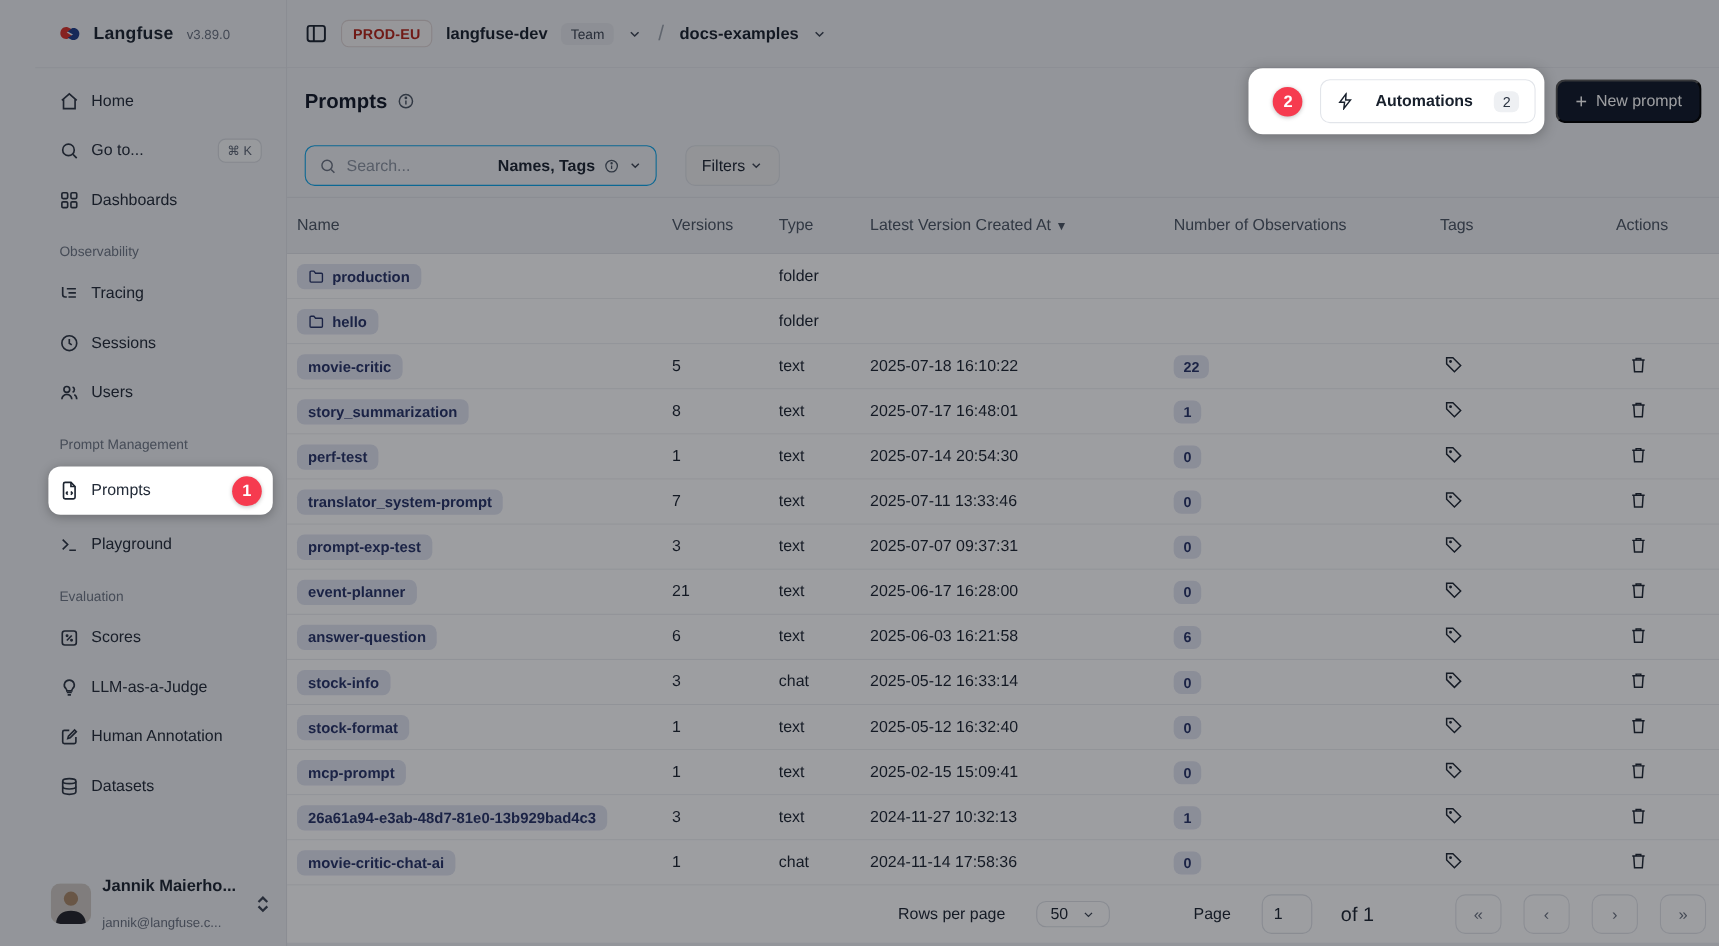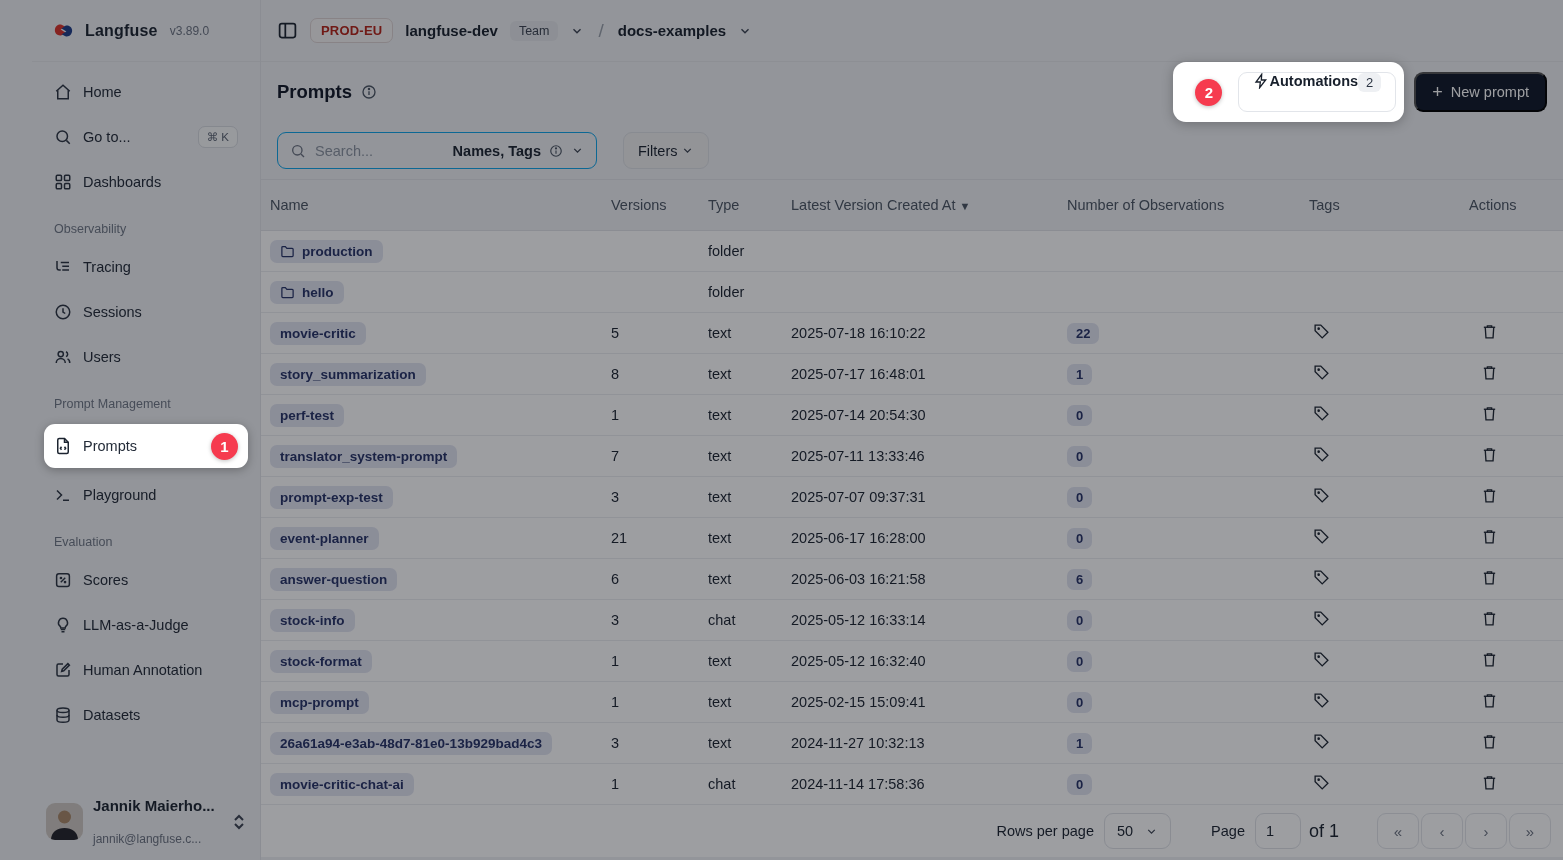--- a/index.html
+++ b/index.html
@@ -42,21 +42,21 @@
   .org-name, .project-name { font-size:15px; font-weight:600; color:#18202c; }
   .role-pill { background:#e5e7eb; color:#3c4452; font-size:12.5px; border-radius:6px; padding:3px 9px; }
   .crumb-sep { color:#9aa1ab; font-size:19px; margin:0 2px; }
   .chev { color:#3c4452; }
 
   .title-row { height:60px; display:flex; align-items:center; padding:0 16px; background:#eef0f3; }
   .page-title { font-size:18.5px; font-weight:700; color:#111827; }
   .title-info { margin-left:9px; color:#4b5563; }
   .title-actions { margin-left:auto; display:flex; align-items:center; gap:2px; }
   .automations-spot { display:flex; align-items:center; gap:16px; background:#ffffff; border-radius:13px; padding:10px 8px 10px 22px; box-shadow:0 2px 12px rgba(0,0,0,.25); }
-  .btn-outline { display:flex; align-items:flex-start; gap:0; height:40px; padding:0 14px; background:#fff; border:1px solid #e2e5ea; border-radius:9px; font-size:14.5px; font-weight:600; color:#18202c; }
+  .btn-outline { display:flex; align-items:center; gap:19px; height:40px; padding:0 14px; background:#fff; border:1px solid #e2e5ea; border-radius:9px; font-size:14.5px; font-weight:600; color:#18202c; }
   .count-pill { background:#eef0f3; border-radius:6px; padding:2px 8px; font-size:13px; font-weight:500; color:#2b3442; }
   .btn-primary { display:flex; align-items:center; gap:8px; height:40px; padding:0 16px; margin-left:8px; background:#0f1828; color:#fff; border-radius:9px; font-size:14.5px; font-weight:500; }
 
   .search-row { height:58px; display:flex; align-items:center; padding:0 16px; gap:26px; background:#eef0f3; border-bottom:1px solid #e1e3e8; }
   .search-box { width:320px; height:37px; border:1px solid #0ea5e9; border-radius:9px; display:flex; align-items:center; padding:0 12px; gap:9px; background:transparent; }
   .search-placeholder { color:#8b93a0; font-size:14.5px; }
   .search-scope { margin-left:auto; display:flex; align-items:center; gap:8px; font-weight:600; font-size:14.5px; color:#1b2330; }
   .btn-filters { display:flex; align-items:center; gap:4px; height:37px; padding:0 14px; border:1px solid #dcdfe4; border-radius:9px; font-size:14.5px; font-weight:500; color:#1b2330; }
 
   
@@ -64,23 +64,23 @@
   .thead { height:51px; background:#eef0f3; border-bottom:1px solid #e1e3e8; color:#4b5563; font-size:14.5px; }
   .tbody { background:#fff; }
   .trow { height:41px; border-bottom:1px solid #ebedf0; background:#fff; }
   .name-badge { display:inline-flex; align-items:center; gap:7px; background:#e1e4f1; color:#273367; border-radius:7px; padding:4px 10px; font-size:13.5px; font-weight:600; max-width:330px; white-space:nowrap; }
   .cell { font-size:14.5px; color:#1b2330; }
   .obs-badge { display:inline-block; background:#e1e4f1; color:#273367; border-radius:7px; padding:3px 9px; font-size:13px; font-weight:700; }
   .tag-btn, .trash-btn { background:none; border:none; color:#1f2733; padding:0; margin-left:4px; cursor:pointer; }
   .trash-btn { margin-left:12px; }
 
   
-  .footer { height:52px; background:#fff; display:flex; align-items:center; justify-content:flex-end; padding:0 12px; gap:2px; }
+  .footer { height:52px; background:#fff; display:flex; align-items:center; justify-content:flex-end; padding:0 12px; gap:20px; }
   .foot-label { font-size:14.5px; color:#1b2330; margin-right:8px; }
-  .rows-select { display:flex; align-items:center; gap:12px; height:36px; padding:0 12px; border:1px solid #dfe2e7; border-radius:9px; font-size:14.5px; }
+  .rows-select { display:flex; align-items:center; gap:12px; height:24px; padding:0 12px; border:1px solid #dfe2e7; border-radius:9px; font-size:14.5px; }
   .page-gap { width:36px; }
   .page-input { width:46px; height:36px; border:1px solid #dfe2e7; border-radius:9px; padding:0 10px; font-size:14.5px; font-family:inherit; color:#1b2330; background:#fff; }
   .of-label { font-size:18px; margin:0 6px 0 6px; }
   .btn-gap { width:28px; }
   .pg-btn { width:42px; height:36px; border:1px solid #e3e5ea; border-radius:9px; background:#fff; color:#6b7280; font-size:15px; display:flex; align-items:center; justify-content:center; cursor:pointer; }
 </style>
 </head>
 <body>
 
 <div class="app">

